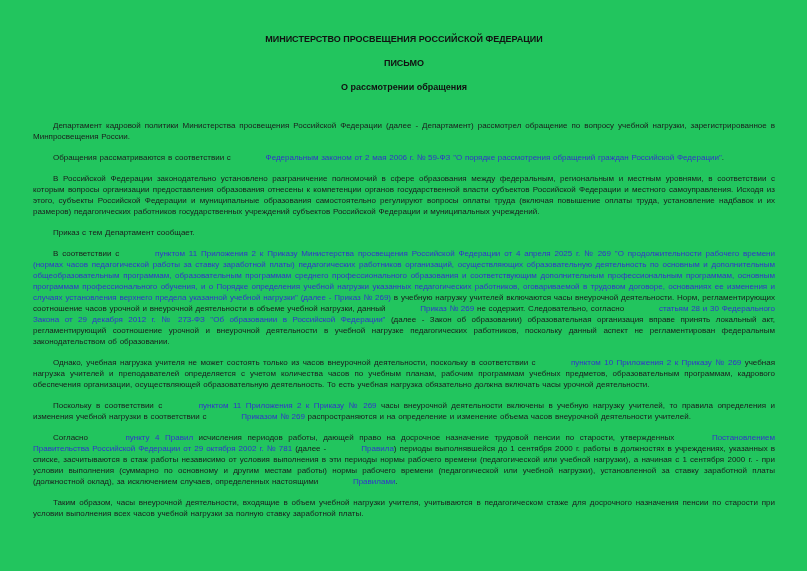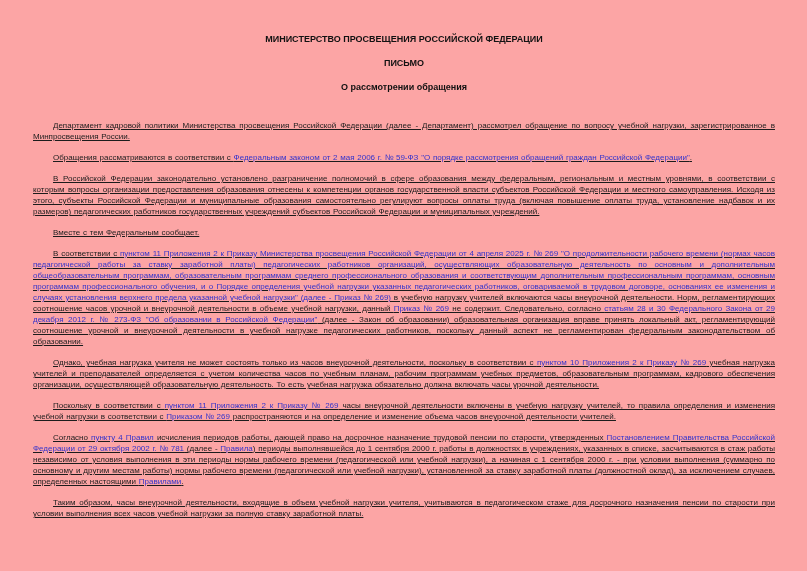--- a/index.html
+++ b/index.html
@@ -13,21 +13,21 @@
     overflow: hidden;
     font-family: "Liberation Sans", sans-serif;
     color: #1c1c1c;
     --link-color: #3333cc;
   }
   .page {
     box-sizing: border-box;
     width: 807px;
     height: 571px;
     padding: 34px 32px 0 33px;
-    background: #fca5a5;
+    background: #22c55e;
   }
   .doc-header {
     text-align: center;
     font-weight: bold;
     font-size: 9px;
     line-height: 10px;
     color: #111111;
   }
   .doc-header .hline {
     margin-bottom: 14px;
@@ -39,41 +39,41 @@
   .doc-body {
     margin-top: 28px;
     font-size: 8px;
     line-height: 11px;
     text-align: justify;
   }
   .para {
     margin: 0 0 10px 0;
     text-indent: 20px;
     word-spacing: 0.5px;
-    text-decoration: underline;
   }
   .doc-link {
     color: var(--link-color);
     cursor: pointer;
     text-decoration: none;
+    margin-left: 32px;
   }
 </style>
 </head>
 <body style="--link-color: #3333cc; color: rgb(28, 28, 28); background: rgb(255, 255, 255);">
 
 <div class="page">
   <div class="doc-header">
     <div class="hline">МИНИСТЕРСТВО ПРОСВЕЩЕНИЯ РОССИЙСКОЙ ФЕДЕРАЦИИ</div>
     <div class="hline">ПИСЬМО</div>
     <div class="hline subject">О рассмотрении обращения</div>
   </div>
   <div class="doc-body">
       <p class="para"><span>Департамент кадровой политики Министерства просвещения Российской Федерации (далее - Департамент) рассмотрел обращение по вопросу учебной нагрузки, зарегистрированное в Минпросвещения России.</span></p>
       <p class="para"><span>Обращения рассматриваются в соответствии с </span><span class="doc-link">Федеральным законом от 2 мая 2006 г. № 59-ФЗ "О порядке рассмотрения обращений граждан Российской Федерации"</span><span>.</span></p>
       <p class="para"><span>В Российской Федерации законодательно установлено разграничение полномочий в сфере образования между федеральным, региональным и местным уровнями, в соответствии с которым вопросы организации предоставления образования отнесены к компетенции органов государственной власти субъектов Российской Федерации и местного самоуправления. Исходя из этого, субъекты Российской Федерации и муниципальные образования самостоятельно регулируют вопросы оплаты труда (включая повышение оплаты труда, установление надбавок и их размеров) педагогических работников государственных учреждений субъектов Российской Федерации и муниципальных учреждений.</span></p>
-      <p class="para"><span>Вместе с тем Федеральным сообщает.</span></p>
+      <p class="para"><span>Приказ с тем Департамент сообщает.</span></p>
       <p class="para"><span>В соответствии с </span><span class="doc-link">пунктом 11 Приложения 2 к Приказу Министерства просвещения Российской Федерации от 4 апреля 2025 г. № 269 "О продолжительности рабочего времени (нормах часов педагогической работы за ставку заработной платы) педагогических работников организаций, осуществляющих образовательную деятельность по основным и дополнительным общеобразовательным программам, образовательным программам среднего профессионального образования и соответствующим дополнительным профессиональным программам, основным программам профессионального обучения, и о Порядке определения учебной нагрузки указанных педагогических работников, оговариваемой в трудовом договоре, основаниях ее изменения и случаях установления верхнего предела указанной учебной нагрузки" (далее - Приказ № 269)</span><span> в учебную нагрузку учителей включаются часы внеурочной деятельности. Норм, регламентирующих соотношение часов урочной и внеурочной деятельности в объеме учебной нагрузки, данный </span><span class="doc-link">Приказ № 269</span><span> не содержит. Следовательно, согласно </span><span class="doc-link">статьям 28 и 30 Федерального Закона от 29 декабря 2012 г. № 273-ФЗ "Об образовании в Российской Федерации"</span><span> (далее - Закон об образовании) образовательная организация вправе принять локальный акт, регламентирующий соотношение урочной и внеурочной деятельности в учебной нагрузке педагогических работников, поскольку данный аспект не регламентирован федеральным законодательством об образовании.</span></p>
       <p class="para"><span>Однако, учебная нагрузка учителя не может состоять только из часов внеурочной деятельности, поскольку в соответствии с </span><span class="doc-link">пунктом 10 Приложения 2 к Приказу № 269</span><span> учебная нагрузка учителей и преподавателей определяется с учетом количества часов по учебным планам, рабочим программам учебных предметов, образовательным программам, кадрового обеспечения организации, осуществляющей образовательную деятельность. То есть учебная нагрузка обязательно должна включать часы урочной деятельности.</span></p>
       <p class="para"><span>Поскольку в соответствии с </span><span class="doc-link">пунктом 11 Приложения 2 к Приказу № 269</span><span> часы внеурочной деятельности включены в учебную нагрузку учителей, то правила определения и изменения учебной нагрузки в соответствии с </span><span class="doc-link">Приказом № 269</span><span> распространяются и на определение и изменение объема часов внеурочной деятельности учителей.</span></p>
       <p class="para"><span>Согласно </span><span class="doc-link">пункту 4 Правил</span><span> исчисления периодов работы, дающей право на досрочное назначение трудовой пенсии по старости, утвержденных </span><span class="doc-link">Постановлением Правительства Российской Федерации от 29 октября 2002 г. № 781</span><span> (далее - </span><span class="doc-link">Правила</span><span>) периоды выполнявшейся до 1 сентября 2000 г. работы в должностях в учреждениях, указанных в списке, засчитываются в стаж работы независимо от условия выполнения в эти периоды нормы рабочего времени (педагогической или учебной нагрузки), а начиная с 1 сентября 2000 г. - при условии выполнения (суммарно по основному и другим местам работы) нормы рабочего времени (педагогической или учебной нагрузки), установленной за ставку заработной платы (должностной оклад), за исключением случаев, определенных настоящими </span><span class="doc-link">Правилами</span><span>.</span></p>
       <p class="para"><span>Таким образом, часы внеурочной деятельности, входящие в объем учебной нагрузки учителя, учитываются в педагогическом стаже для досрочного назначения пенсии по старости при условии выполнения всех часов учебной нагрузки за полную ставку заработной платы.</span></p>
     </div>
 </div>
 
 </body></html>

